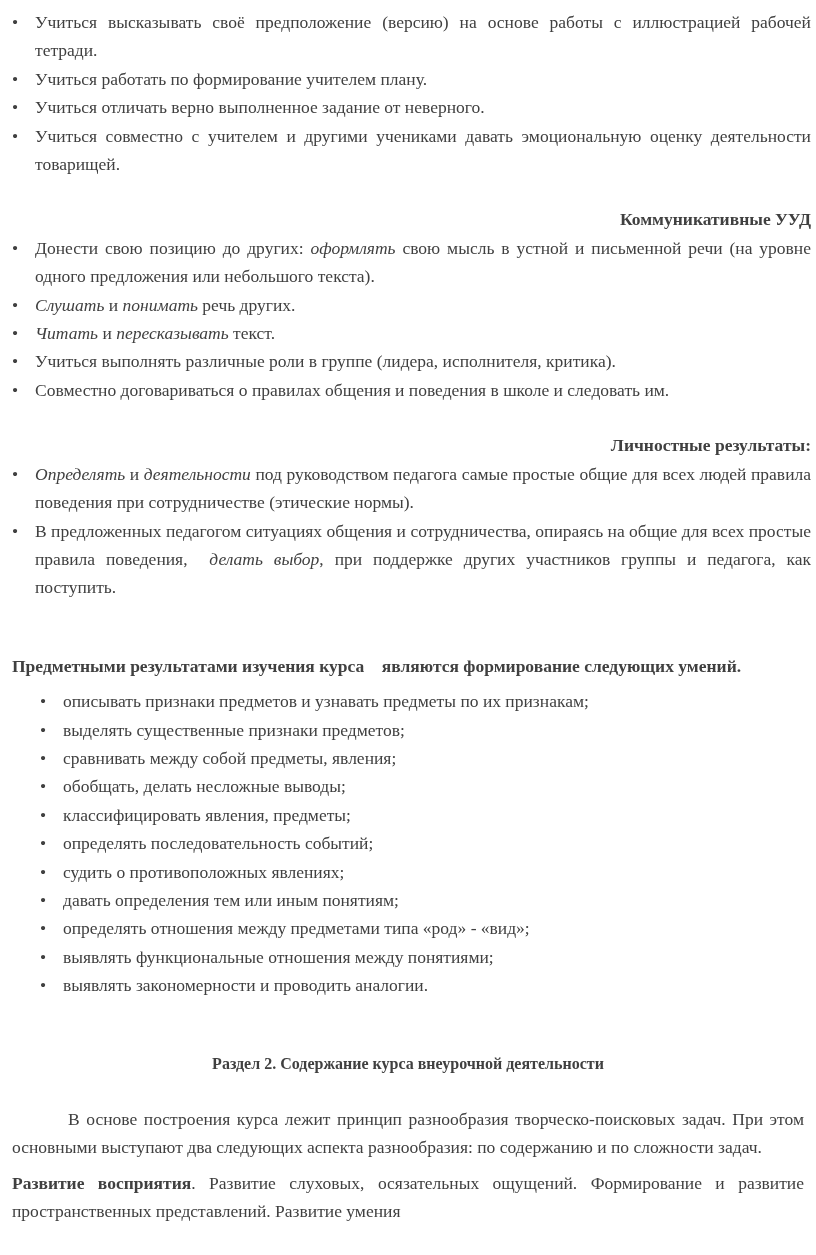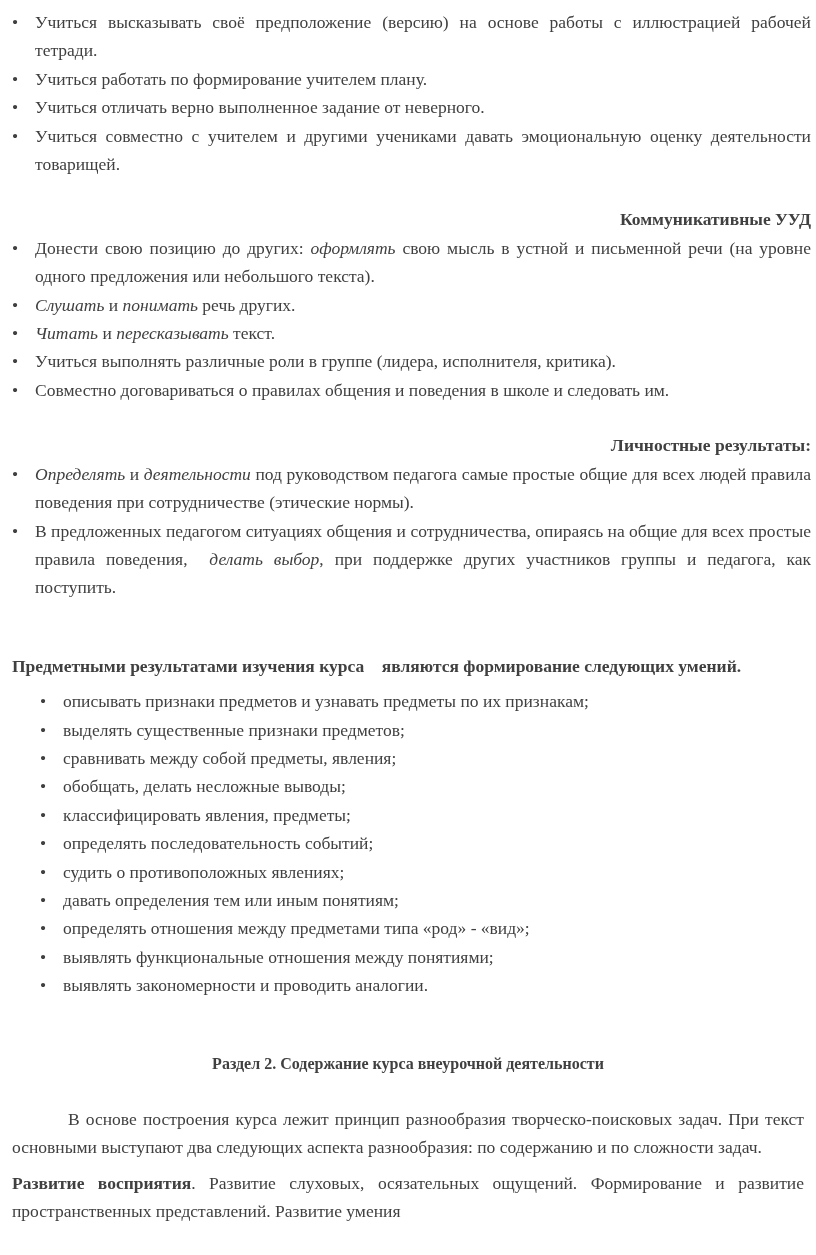--- a/index.html
+++ b/index.html
@@ -106,17 +106,17 @@
     <li>определять последовательность событий;</li>
     <li>судить о противоположных явлениях;</li>
     <li>давать определения тем или иным понятиям;</li>
     <li>определять отношения между предметами типа «род» - «вид»;</li>
     <li>выявлять функциональные отношения между понятиями;</li>
     <li>выявлять закономерности и проводить аналогии.</li>
   </ul>
 
   <h2 class="center-heading mt-blank2">Раздел 2. Содержание курса внеурочной деятельности</h2>
 
-  <p class="para first-indent mt-blank1">В основе построения курса лежит принцип разнообразия творческо-поисковых задач. При текст основными выступают два следующих аспекта разнообразия: по содержанию и по сложности задач.</p>
+  <p class="para first-indent mt-blank1">В основе построения курса лежит принцип разнообразия творческо-поисковых задач. При этом основными выступают два следующих аспекта разнообразия: по содержанию и по сложности задач.</p>
 
   <p class="para"><span class="b">Развитие восприятия</span><span>. Развитие слуховых, осязательных ощущений. Формирование и развитие пространственных представлений. Развитие умения</span></p>
 
 </div>
 
 </body></html>

